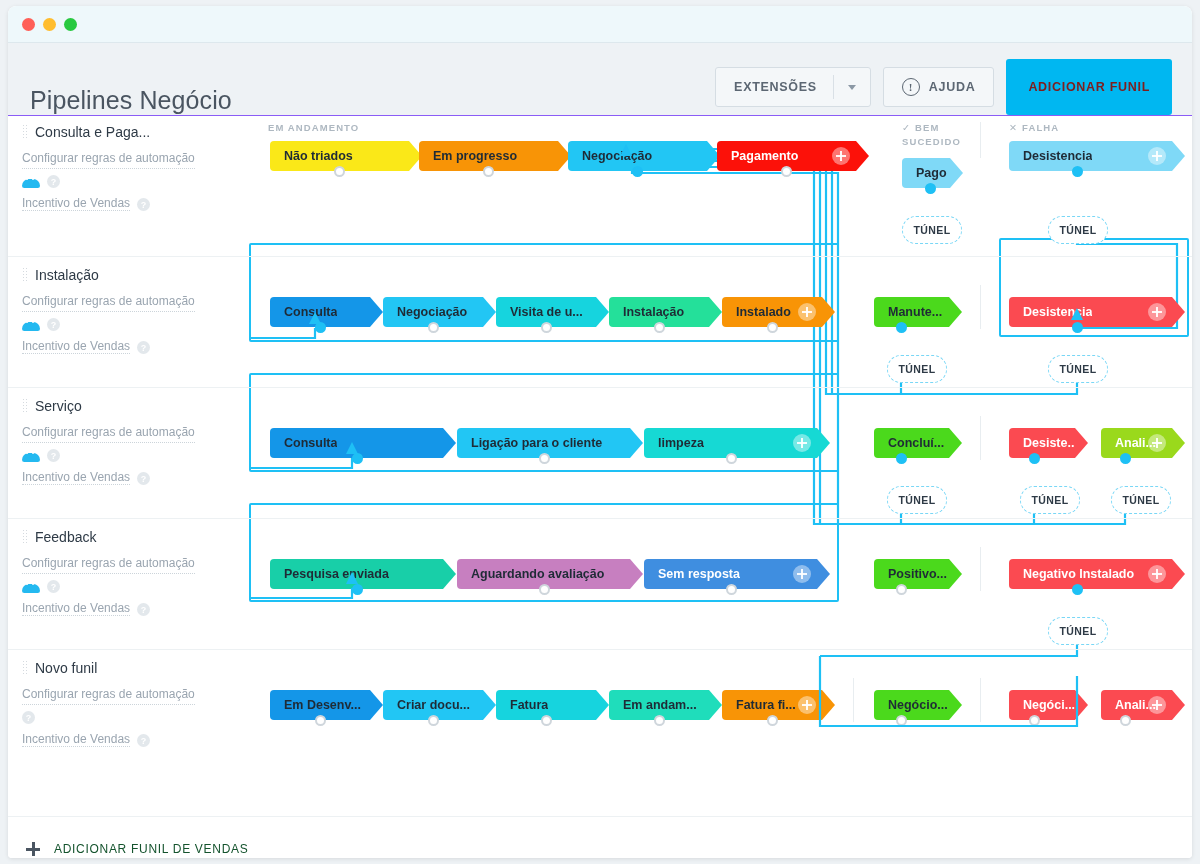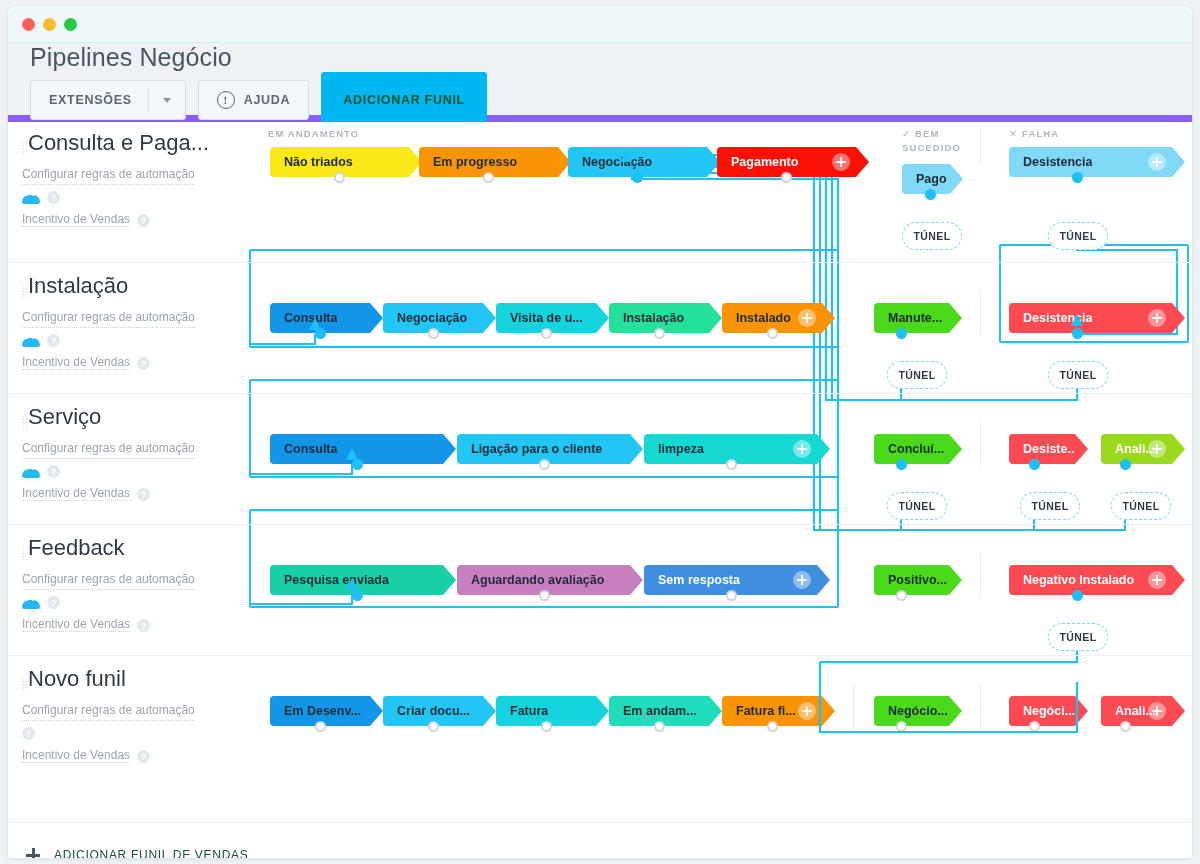--- a/index.html
+++ b/index.html
@@ -22,23 +22,22 @@
     border-radius:8px 8px 0 0;
   }
   .dot{width:13px;height:13px;border-radius:50%;}
   .dot.red{background:#ff5f57;}
   .dot.yellow{background:#ffbd2e;}
   .dot.green{background:#28c940;}
 
   
   .header{
     height:72px;background:#eef2f5;
-    display:flex;align-items:flex-start;padding:0 20px 0 22px;
-    border-bottom:7px solid #8b5cf6;
-    flex-direction:column;
+    display:flex;align-items:flex-end;padding:0 20px 0 22px;
+    border-bottom:1px solid #8b5cf6;
   }
   .page-title{
     font-size:25px;color:#4a5561;font-weight:400;letter-spacing:.1px;
     flex:1;
   }
   .hbtns{display:flex;align-items:center;gap:12px;}
   .btn{
     height:38px;border-radius:3px;display:flex;align-items:center;
     font-size:12.5px;font-weight:700;letter-spacing:.7px;
     cursor:pointer;user-select:none;
@@ -56,35 +55,35 @@
     width:0;height:0;border-left:4.5px solid transparent;border-right:4.5px solid transparent;
     border-top:5px solid #8b98a5;
   }
   .btn-help{padding:0 18px;gap:9px;}
   .i-circle{
     width:16px;height:16px;border-radius:50%;border:1.6px solid #5c6773;
     display:flex;align-items:center;justify-content:center;
     font-size:11px;font-weight:700;line-height:1;font-family:"Liberation Serif",serif;
   }
   .btn-primary{
-    background:#00b7f1;color:#14532d;padding:9px 22px;border:none;
+    background:#00b7f1;color:#7f1d1d;padding:9px 22px;border:none;
   }
 
   
   .canvas{position:relative;height:700px;background:#fff;}
   .rows{position:relative;z-index:2;}
   .row{position:relative;height:130px;border-bottom:1px solid #edf1f3;}
   .row:last-child{border-bottom:none;}
   .row.r1{height:140px;}
 
   
   .side{position:absolute;left:14px;top:0;width:215px;}
   .side-title{
-    display:flex;align-items:flex-end;gap:0;
-    font-size:22px;color:#2e3a46;font-weight:400;
+    display:flex;align-items:flex-start;gap:7px;
+    font-size:14px;color:#2e3a46;font-weight:400;
   }
   .grip{
     display:inline-block;width:6px;height:15px;opacity:.55;
     background-image:radial-gradient(#b3bcc5 42%, transparent 45%);
     background-size:3px 3px;
   }
   .side-sub{
     font-size:12px;color:#9aa5b0;margin-top:8px;line-height:20px;
     border-bottom:1px dotted #ccd4da;display:inline-block;
   }

